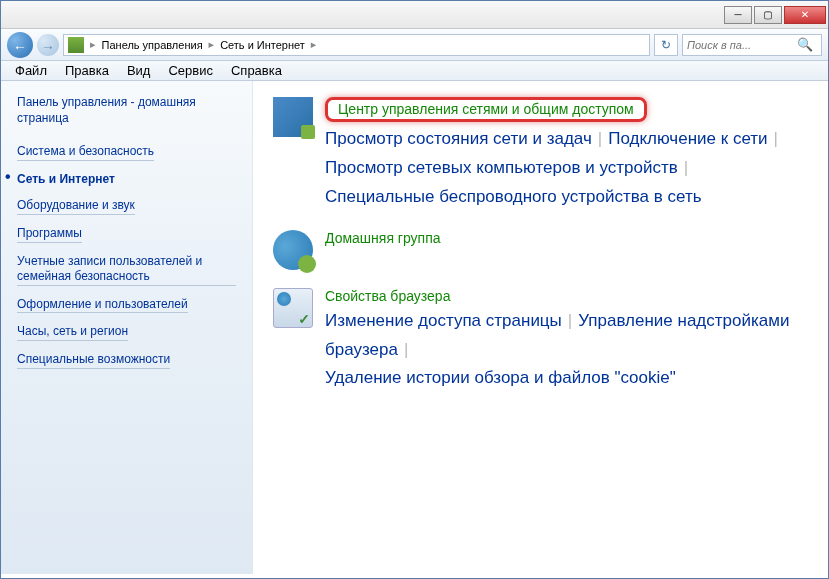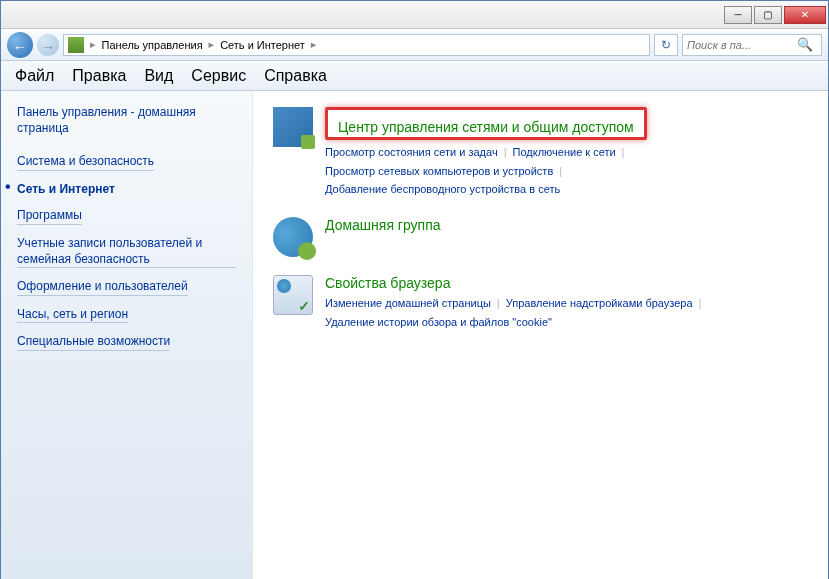--- a/index.html
+++ b/index.html
@@ -12,36 +12,36 @@
 .nav-back, .nav-fwd { width: 26px; height: 26px; border-radius: 50%; background: radial-gradient(circle at 30% 30%, #7fb7e8, #2a6fb5); display: flex; align-items: center; justify-content: center; color: #fff; font-size: 14px; cursor: pointer; }
 .nav-fwd { width: 22px; height: 22px; background: radial-gradient(circle at 30% 30%, #d8e8f5, #a8c5e0); color: #6a8db5; }
 .breadcrumb { flex: 1; height: 22px; border: 1px solid #b5c5d8; background: #fff; display: flex; align-items: center; padding: 0 4px; font-size: 11px; }
 .bc-icon { width: 16px; height: 16px; background: linear-gradient(#7cb342, #558b2f); margin-right: 4px; }
 .bc-seg { padding: 0 4px; cursor: pointer; }
 .bc-arrow { color: #888; padding: 0 2px; }
 .refresh-btn { width: 24px; height: 22px; border: 1px solid #b5c5d8; background: #fff; display: flex; align-items: center; justify-content: center; color: #3a6fa8; cursor: pointer; }
 .search-box { width: 140px; height: 22px; border: 1px solid #b5c5d8; background: #fff; display: flex; align-items: center; padding: 0 4px; }
 .search-box input { border: none; outline: none; font-size: 11px; color: #888; font-style: italic; width: 110px; }
 .search-icon { color: #3a6fa8; font-size: 13px; }
-.menubar { height: 30px; background: linear-gradient(#f5f9fc, #e8eff6); border-bottom: 1px solid #c2cedb; display: flex; align-items: center; padding: 0 6px; gap: 2px; font-size: 16px; }
+.menubar { height: 20px; background: linear-gradient(#f5f9fc, #e8eff6); border-bottom: 1px solid #c2cedb; display: flex; align-items: center; padding: 0 6px; gap: 2px; font-size: 13px; }
 .menu-item { padding: 2px 8px; cursor: pointer; }
 .content { display: flex; height: calc(100% - 84px); }
 .sidebar { width: 252px; background: linear-gradient(180deg, #f7fafc 0%, #eaf1f8 40%, #dfe9f3 100%); padding: 14px 10px; border-right: 1px solid #e0e8f0; }
 .sb-home { color: #003399; font-size: 12px; margin-bottom: 14px; padding-left: 6px; cursor: pointer; line-height: 1.3; }
 .sb-item { color: #003399; font-size: 12px; padding: 4px 6px; margin: 3px 0; cursor: pointer; text-decoration: underline; text-decoration-color: transparent; line-height: 1.3; }
 .sb-item.active { font-weight: bold; position: relative; }
 .sb-item.active::before { content: "•"; position: absolute; left: -6px; color: #003399; font-size: 16px; top: -1px; }
 .sb-underline { border-bottom: 1px solid #b8c8d8; display: inline-block; }
 .main { flex: 1; padding: 16px 20px; overflow: auto; background: #fff; }
 .category { display: flex; margin-bottom: 18px; }
 .cat-icon { width: 40px; height: 40px; margin-right: 12px; flex-shrink: 0; }
 .cat-body { flex: 1; }
 .cat-title { color: #138808; font-size: 14px; cursor: pointer; margin-bottom: 3px; display: inline-block; }
-.highlighted { border: 3px solid #d33; border-radius: 2px; padding: 9px 10px 2px; box-shadow: 0 0 6px rgba(200,40,40,0.5); }
-.cat-links { font-size: 11px; color: #003399; line-height: 1.7; }
+.highlighted { border: 3px solid #d33; border-radius: 8px; padding: 1px 10px 2px; box-shadow: 0 0 6px rgba(200,40,40,0.5); }
+.cat-links { font-size: 17px; color: #003399; line-height: 1.7; }
 .cat-link { cursor: pointer; }
 .sep { color: #bbb; padding: 0 6px; }
 .icon-net { background: linear-gradient(135deg, #4a8bc7, #2a6fa8); position: relative; }
 .icon-net::after { content: ""; position: absolute; width: 14px; height: 14px; background: #7cb342; right: -2px; bottom: -2px; border-radius: 2px; }
 .icon-home { background: radial-gradient(circle at 30% 40%, #5aa8d8, #2a7ab5); border-radius: 50%; position: relative; }
 .icon-home::after { content: ""; position: absolute; width: 18px; height: 18px; background: #7cb342; border-radius: 50%; right: -3px; bottom: -3px; }
 .icon-browser { background: linear-gradient(#e8f0f8, #c8d8e8); border: 1px solid #aac; position: relative; border-radius: 3px; }
 .icon-browser::before { content: ""; position: absolute; width: 14px; height: 14px; background: radial-gradient(#5aa8d8, #2a7ab5); border-radius: 50%; left: 3px; top: 3px; }
 .icon-browser::after { content: "✓"; position: absolute; right: 2px; bottom: 0; color: #3a8a3a; font-size: 14px; font-weight: bold; }
 </style>
@@ -81,54 +81,55 @@
     <div class="menu-item">Сервис</div>
     <div class="menu-item">Справка</div>
   </div>
 
   <div class="content">
 
     <div class="sidebar">
       <div class="sb-home">Панель управления - домашняя страница</div>
       <div class="sb-item"><span class="sb-underline">Система и безопасность</span></div>
       <div class="sb-item active"><span>Сеть и Интернет</span></div>
+      <div class="sb-item"><span class="sb-underline">Оборудование и звук</span></div>
       <div class="sb-item"><span class="sb-underline">Программы</span></div>
       <div class="sb-item"><span class="sb-underline">Учетные записи пользователей и семейная безопасность</span></div>
       <div class="sb-item"><span class="sb-underline">Оформление и пользователей</span></div>
       <div class="sb-item"><span class="sb-underline">Часы, сеть и регион</span></div>
       <div class="sb-item"><span class="sb-underline">Специальные возможности</span></div>
     </div>
 
     <div class="main">
 
       <div class="category">
         <div class="cat-icon icon-net"></div>
         <div class="cat-body">
           <span class="cat-title highlighted">Центр управления сетями и общим доступом</span>
           <div class="cat-links">
             <span class="cat-link">Просмотр состояния сети и задач</span><span class="sep">|</span><span class="cat-link">Подключение к сети</span><span class="sep">|</span><br>
             <span class="cat-link">Просмотр сетевых компьютеров и устройств</span><span class="sep">|</span><br>
-            <span class="cat-link">Добавление беспроводного устройства в сеть</span>
+            <span class="cat-link">Специальные беспроводного устройства в сеть</span>
           </div>
         </div>
       </div>
 
       <div class="category">
         <div class="cat-icon icon-home"></div>
         <div class="cat-body">
           <span class="cat-title">Домашняя группа</span>
         </div>
       </div>
 
       <div class="category">
         <div class="cat-icon icon-browser"></div>
         <div class="cat-body">
           <span class="cat-title">Свойства браузера</span>
           <div class="cat-links">
-            <span class="cat-link">Изменение домашней страницы</span><span class="sep">|</span><span class="cat-link">Управление надстройками браузера</span><span class="sep">|</span><br>
+            <span class="cat-link">Изменение доступа страницы</span><span class="sep">|</span><span class="cat-link">Управление надстройками браузера</span><span class="sep">|</span><br>
             <span class="cat-link">Удаление истории обзора и файлов "cookie"</span>
           </div>
         </div>
       </div>
 
     </div>
   </div>
 </div>
 
 </body></html>

